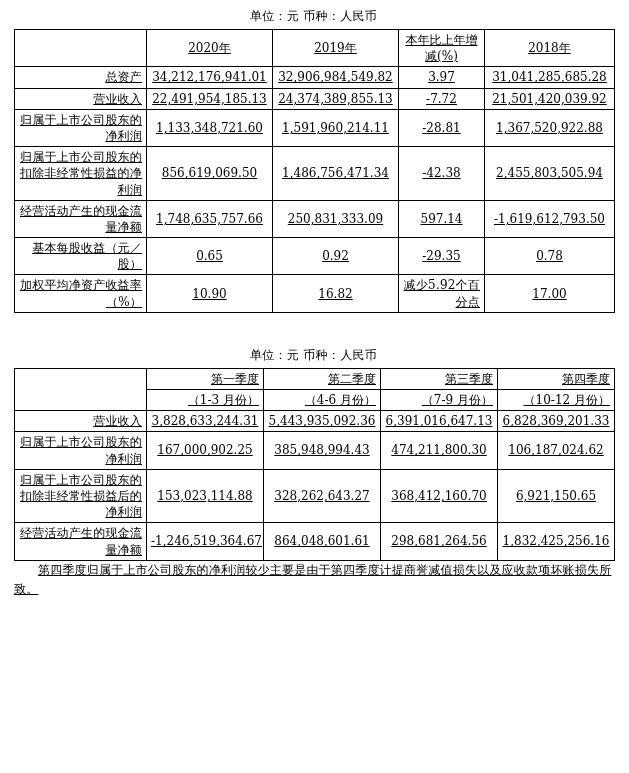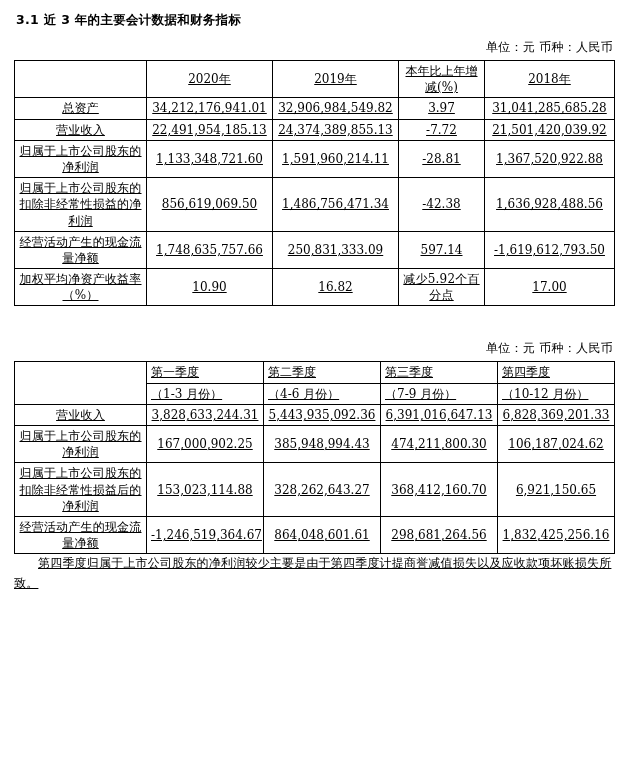--- a/index.html
+++ b/index.html
@@ -22,48 +22,48 @@
     padding: 8px 14px 0 14px;
   }
   .section-title {
     font-family: "DejaVu Sans", "Liberation Sans", sans-serif;
     font-weight: bold;
     font-size: 12.5px;
     letter-spacing: 0.3px;
     margin: 4px 0 10px 2px;
   }
   .unit-line {
-    text-align: right;
+    text-align: center;
     font-size: 12px;
     margin: 0 2px 4px 0;
     letter-spacing: 0.3px;
   }
   table.fin {
     border-collapse: collapse;
     width: 600px;
     table-layout: fixed;
     font-size: 12px;
     text-decoration: underline;
   }
   table.fin td, table.fin th {
     border: 1px solid #000000;
     padding: 2px 4px;
     vertical-align: middle;
     line-height: 1.35;
     font-weight: normal;
   }
   .lbl {
-    text-align: center;
+    text-align: right;
     letter-spacing: 0.2px;
   }
   .num {
     text-align: center;
   }
   .ctr {
-    text-align: left;
+    text-align: right;
   }
   .hdr {
     text-align: center;
     height: 26px;
   }
   .spacer-lg { height: 34px; }
   .note {
     font-size: 12px;
     line-height: 1.6;
     text-indent: 24px;
@@ -71,21 +71,20 @@
     width: 600px;
     text-decoration: underline;
   }
   .two-line { line-height: 1.35; }
 </style>
 </head>
 <body>
 
 <div class="page">
 
-  <div class="section-title">3.1 近 3 年的主要会计数据和财务指标</div>
 
   <div class="unit-line">单位：元  币种：人民币</div>
 
   <table class="fin">
     <colgroup>
       <col style="width:132px">
       <col style="width:126px">
       <col style="width:126px">
       <col style="width:86px">
       <col style="width:130px">
@@ -121,32 +120,39 @@
         <td class="num">1,591,960,214.11</td>
         <td class="num">-28.81</td>
         <td class="num">1,367,520,922.88</td>
       </tr>
 
       <tr>
         <td class="lbl">归属于上市公司股东的扣除非经常性损益的净利润</td>
         <td class="num">856,619,069.50</td>
         <td class="num">1,486,756,471.34</td>
         <td class="num">-42.38</td>
-        <td class="num">1,636,928,488.56</td>
+        <td class="num">2,455,803,505.94</td>
       </tr>
 
 
       <tr>
         <td class="lbl">经营活动产生的现金流量净额</td>
         <td class="num">1,748,635,757.66</td>
         <td class="num">250,831,333.09</td>
         <td class="num">597.14</td>
         <td class="num">-1,619,612,793.50</td>
       </tr>
 
+      <tr>
+        <td class="lbl">基本每股收益（元／股）</td>
+        <td class="num">0.65</td>
+        <td class="num">0.92</td>
+        <td class="num">-29.35</td>
+        <td class="num">0.78</td>
+      </tr>
 
 
       <tr>
         <td class="lbl">加权平均净资产收益率（%）</td>
         <td class="num">10.90</td>
         <td class="num">16.82</td>
         <td class="lbl">减少5.92个百分点</td>
         <td class="num">17.00</td>
       </tr>
     </tbody>

